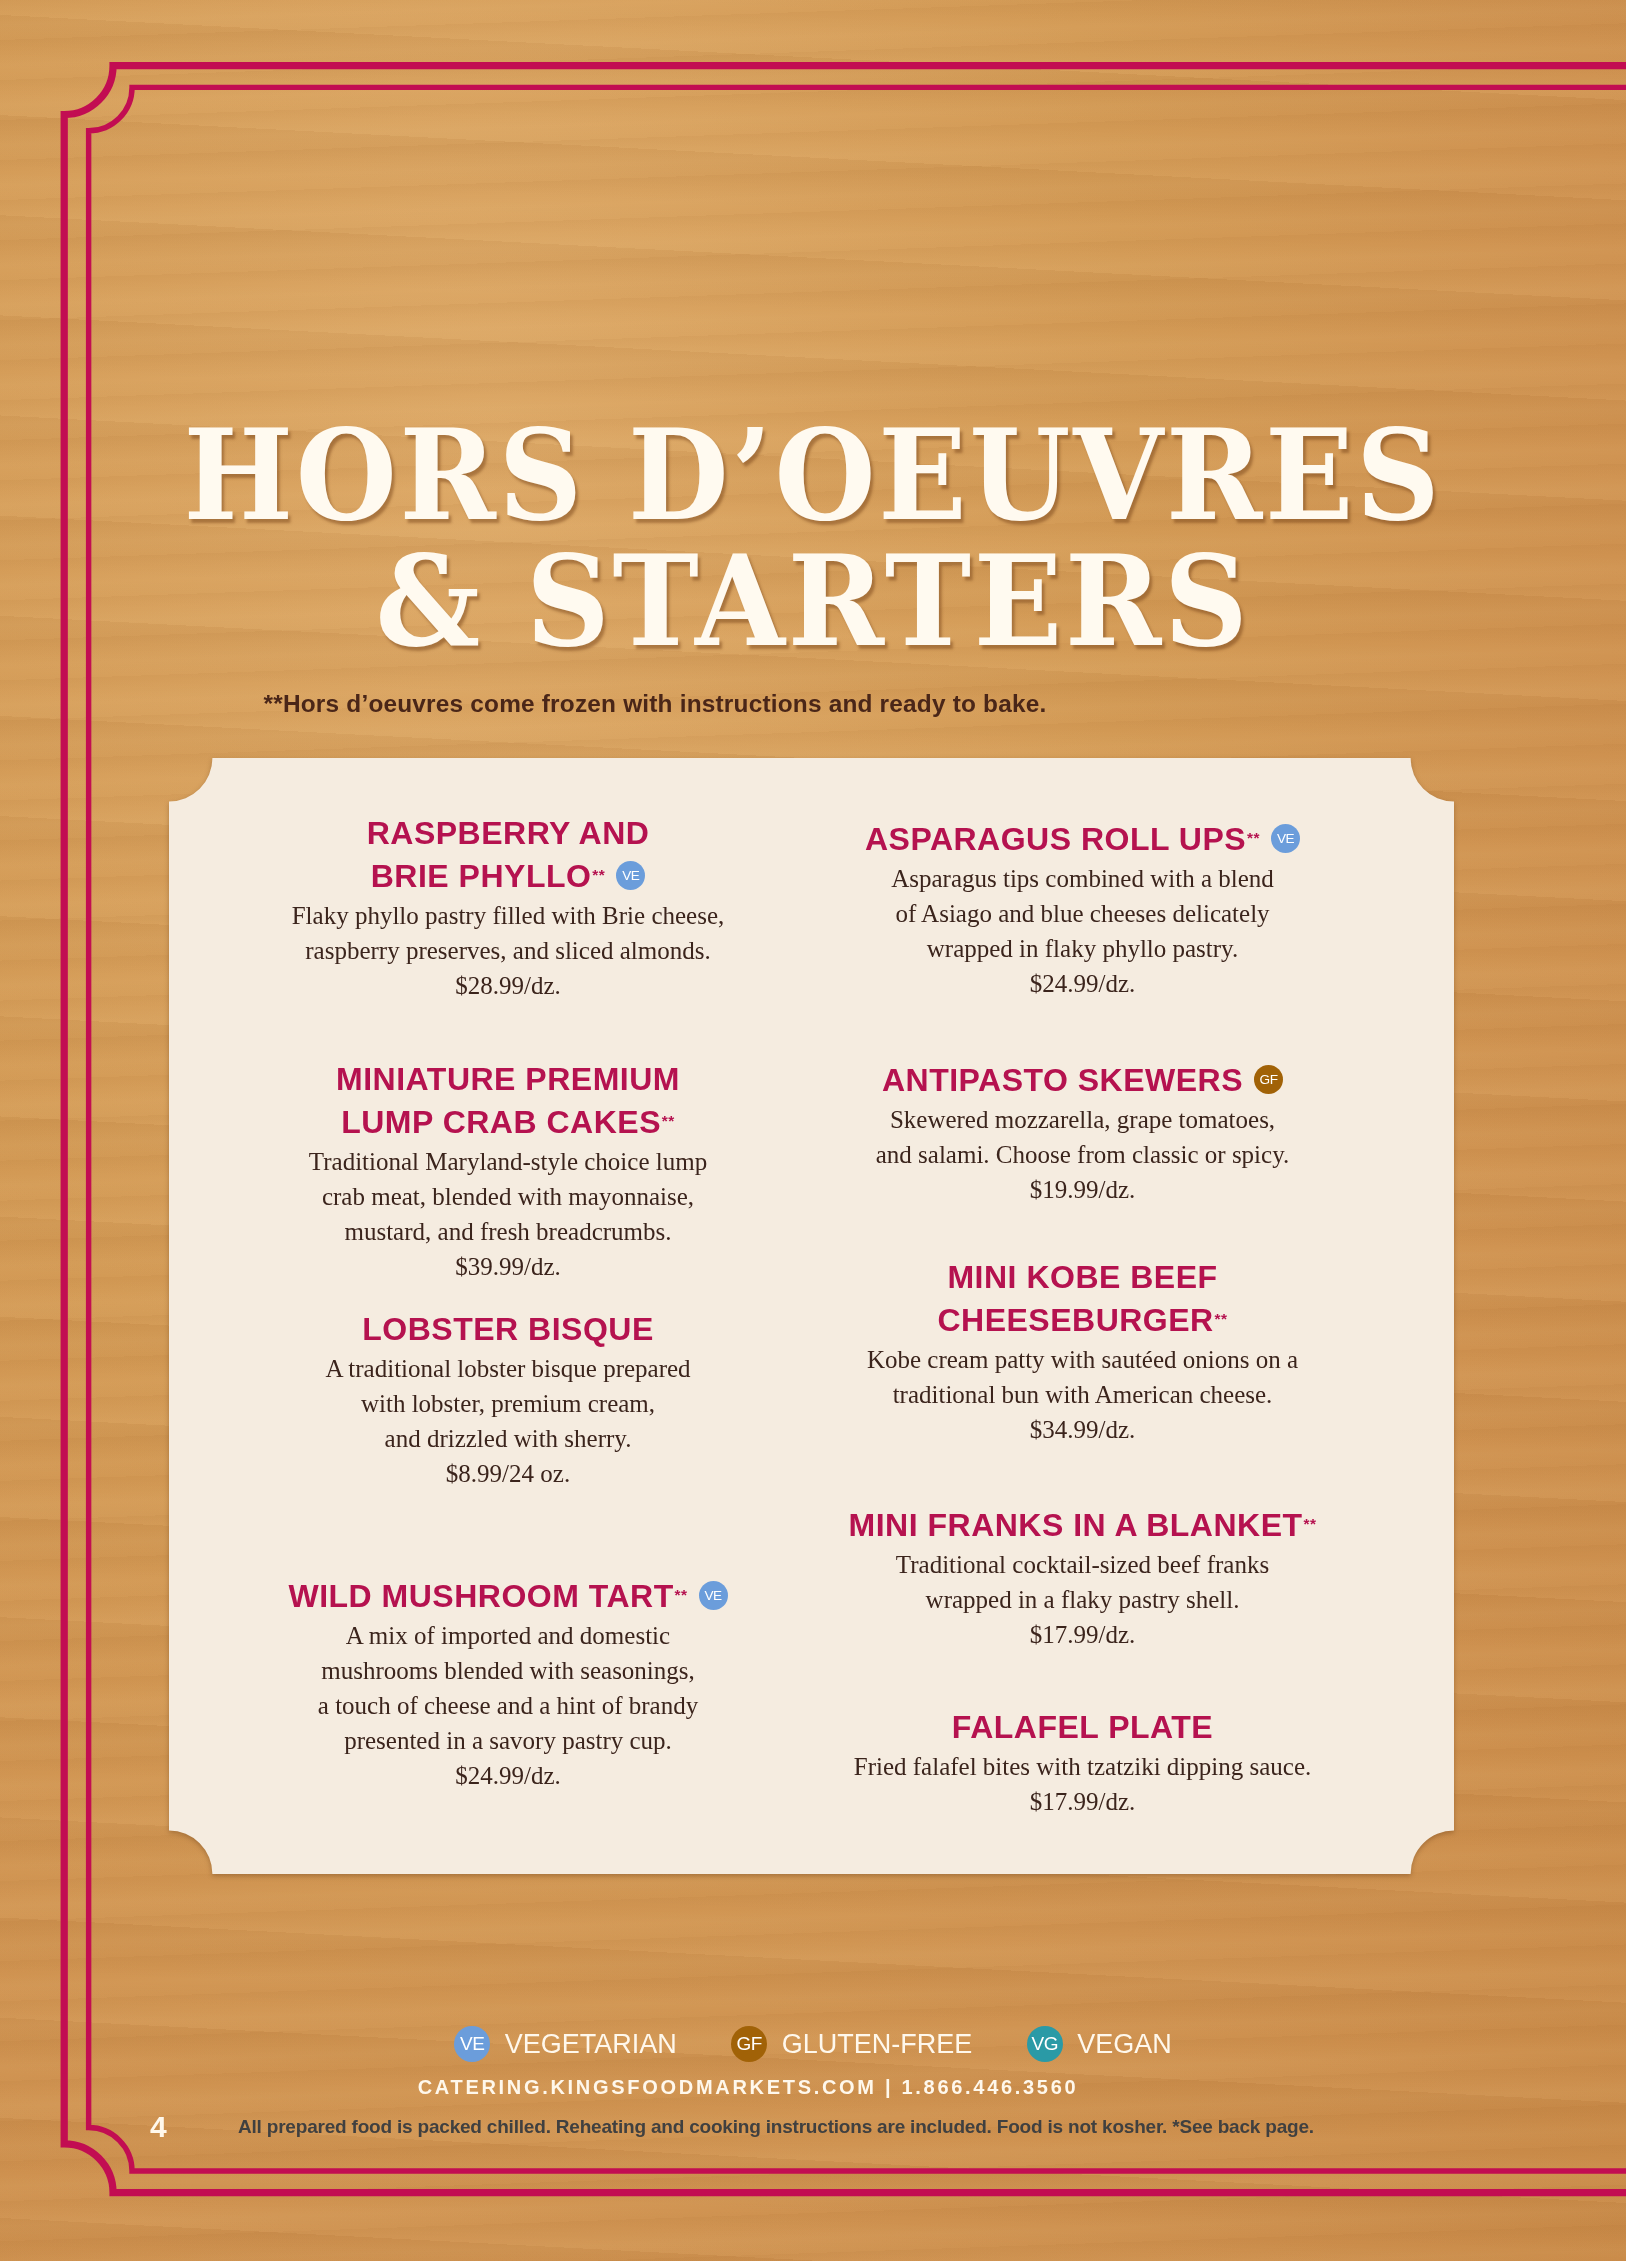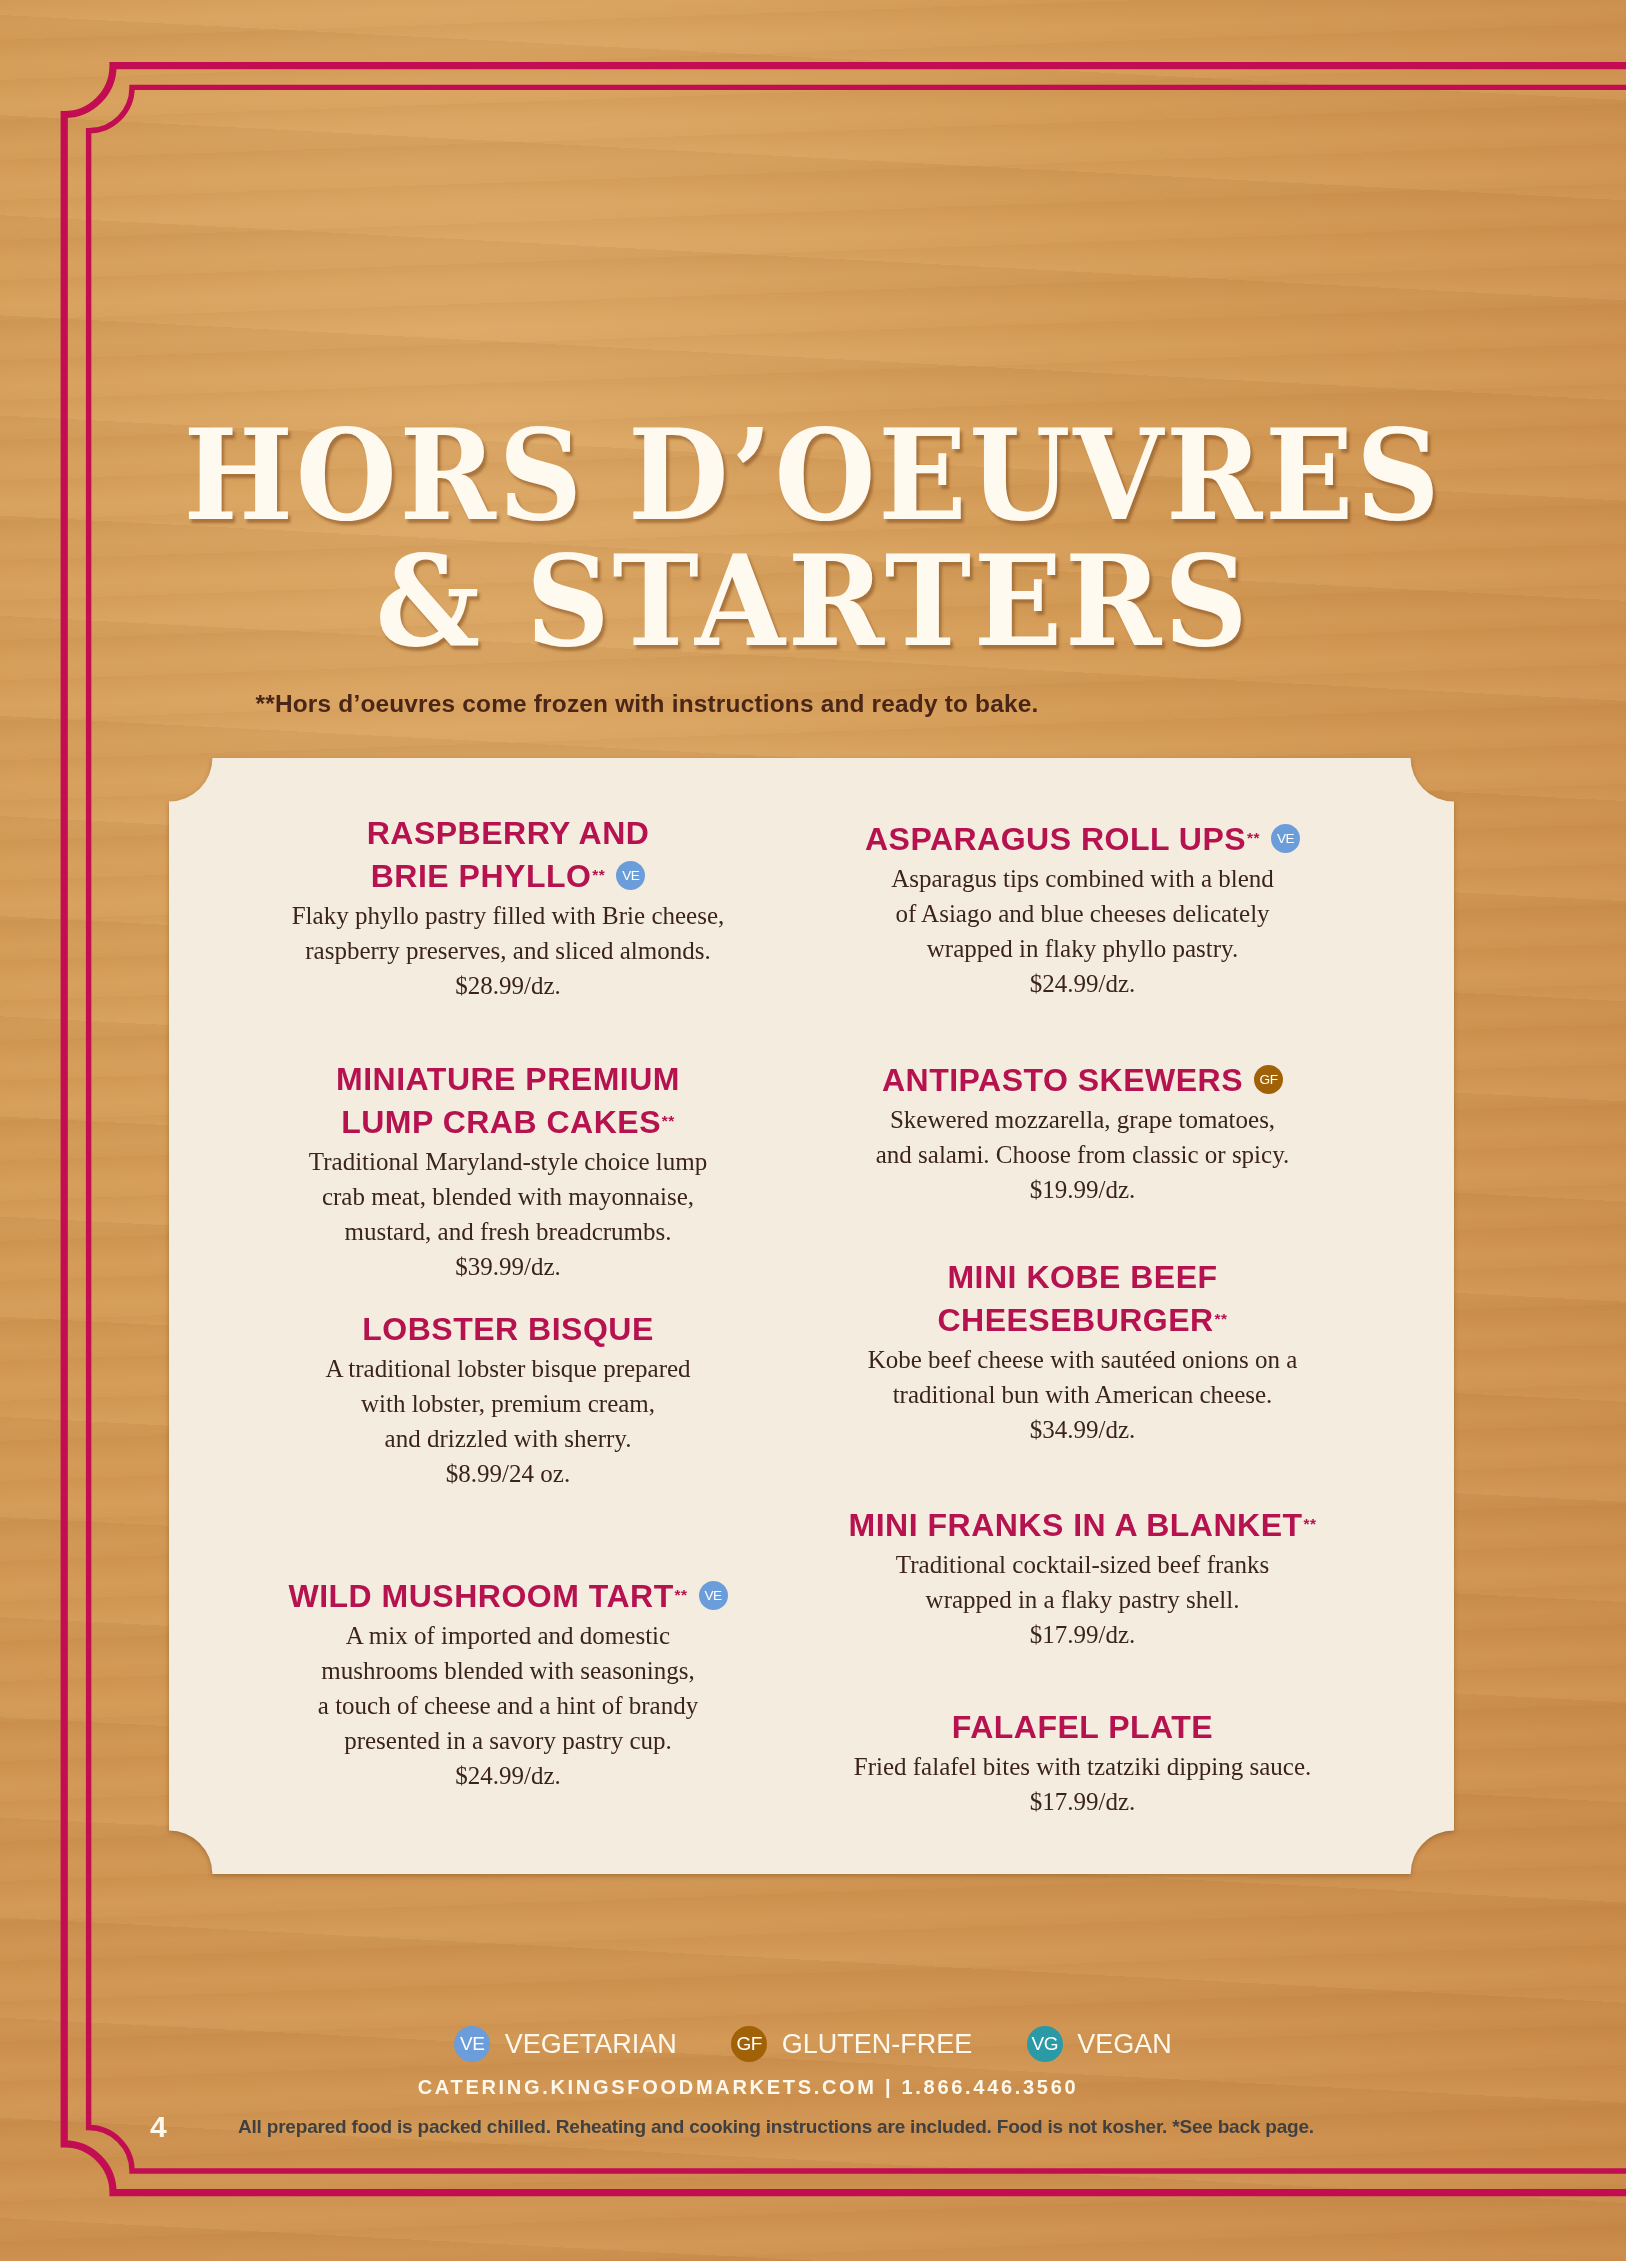--- a/index.html
+++ b/index.html
@@ -15,21 +15,21 @@
   .title {
     position: absolute; left: 0; width: 1626px; text-align: center;
     font-family: "DejaVu Serif", "Liberation Serif", serif; font-weight: bold;
     color: #fffaf0; letter-spacing: 2.7px;
     text-shadow: 2.7px 3.6px 2.7px rgba(110,60,20,0.45);
     transform: scaleY(1.08);
   }
   .title.l1 { top: 412px; font-size: 116px; line-height: 127px; }
   .title.l2 { top: 538px; font-size: 116px; line-height: 127px; }
   .subtitle {
-    position: absolute; top: 690px; left: 0; width: 1294px; text-align: center;
+    position: absolute; top: 690px; left: 8px; width: 1294px; text-align: center;
     font-family: "Liberation Sans", sans-serif; font-weight: bold;
     font-size: 24.4px; color: #4a2618; letter-spacing: 0.2px;
   }
   .card {
     position: absolute; left: 169px; top: 758px; width: 1285px; height: 1116px;
     filter: drop-shadow(0 2.7px 2.7px rgba(90,50,15,0.35));
   }
   .card svg { position: absolute; left: 0; top: 0; }
   .col { position: absolute; top: 0; text-align: center; }
   .col.left { left: 54px; width: 570px; }
@@ -155,21 +155,21 @@
       <div class="item-desc">Skewered mozzarella, grape tomatoes,
 and salami. Choose from classic or spicy.</div>
       <div class="item-desc">$19.99/dz.</div>
     </div>
 
     <div class="item" style="top:498px;">
       <div class="item-name">
         <span>MINI KOBE BEEF</span><br>
         <span>CHEESEBURGER</span><span class="stars">**</span>
       </div>
-      <div class="item-desc">Kobe beef cheese with sautéed onions on a
+      <div class="item-desc">Kobe cream patty with sautéed onions on a
 traditional bun with American cheese.</div>
       <div class="item-desc">$34.99/dz.</div>
     </div>
 
     <div class="item" style="top:746px;">
       <div class="item-name">
         <span>MINI FRANKS IN A BLANKET</span><span class="stars">**</span>
       </div>
       <div class="item-desc">Traditional cocktail-sized beef franks
 wrapped in a flaky pastry shell.</div>

